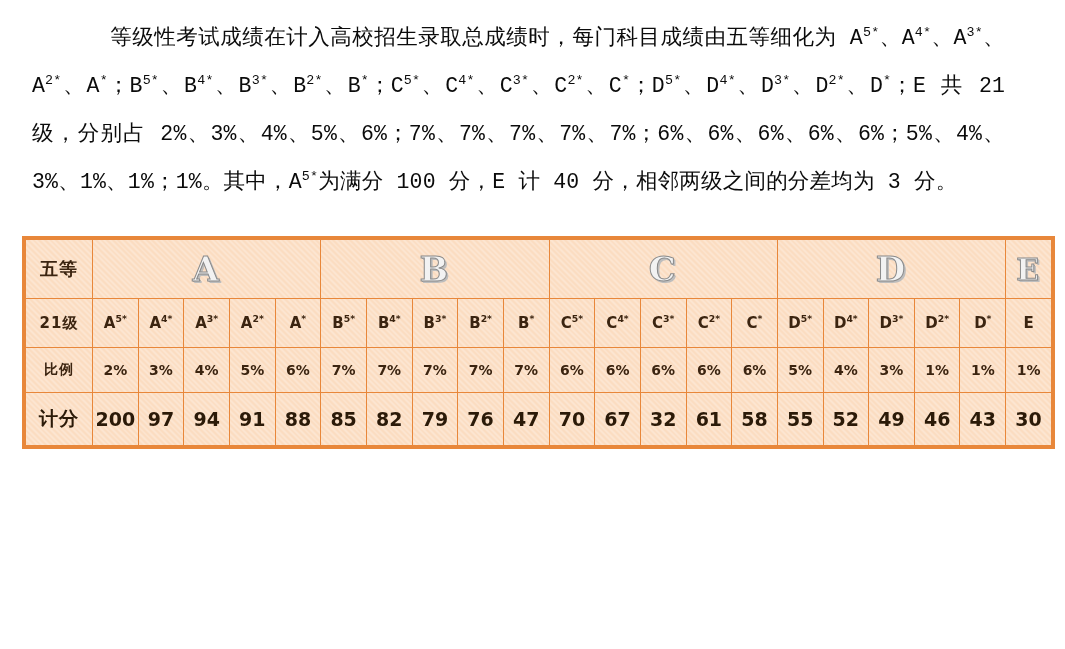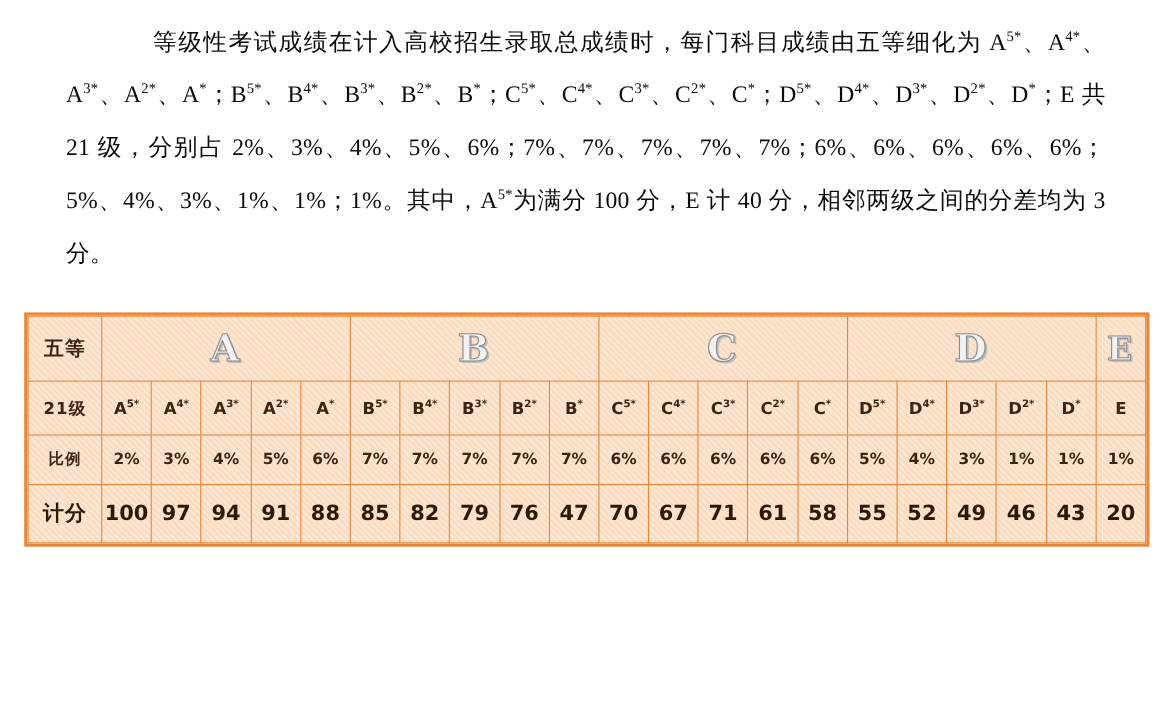--- a/index.html
+++ b/index.html
@@ -11,39 +11,39 @@
     width: 1065px;
     height: 649px;
     font-family: "Liberation Serif", serif;
     color: #000000;
     overflow: hidden;
   }
 
   
   #paragraph {
     margin: 0;
-    padding: 14px 60px 0 60px;
-    font-family: Liberation Serif, serif;
+    padding: 14px 60px 0 32px;
+    font-family: Liberation Mono, monospace;
     font-size: 21.5px;
     line-height: 48px;
     letter-spacing: 0.2px;
     text-align: justify;
     font-weight: 500;
     color: #0b0b0b;
   }
   #paragraph .indent { display: inline-block; width: 78px; }
   #paragraph sup {
     font-size: 0.62em;
     vertical-align: super;
     line-height: 0;
   }
 
   
   #grade-table-wrap {
-    margin: 30px 20px 0 22px;
+    margin: 30px 10px 0 22px;
     border: 3px solid #E8873A;
     background: #404040;
     box-sizing: border-box;
   }
   table.grade {
     border-collapse: collapse;
     width: 100%;
     table-layout: fixed;
     background:
       repeating-linear-gradient(45deg, rgba(255,255,255,0.28) 0 2px, rgba(0,0,0,0) 2px 4px),
@@ -144,37 +144,37 @@
           <td>6%</td>
           <td>5%</td>
           <td>4%</td>
           <td>3%</td>
           <td>1%</td>
           <td>1%</td>
           <td>1%</td>
         </tr>
       <tr class="row-score" id="row-scores">
         <td class="rowhead">计分</td>
-      <td>100</td>
+      <td>200</td>
           <td>97</td>
           <td>94</td>
           <td>91</td>
           <td>88</td>
           <td>85</td>
           <td>82</td>
           <td>79</td>
           <td>76</td>
           <td>47</td>
           <td>70</td>
           <td>67</td>
-          <td>71</td>
+          <td>32</td>
           <td>61</td>
           <td>58</td>
           <td>55</td>
           <td>52</td>
           <td>49</td>
           <td>46</td>
           <td>43</td>
-          <td>20</td>
+          <td>30</td>
         </tr>
     </tbody>
   </table>
 </div>
 
 </body></html>

